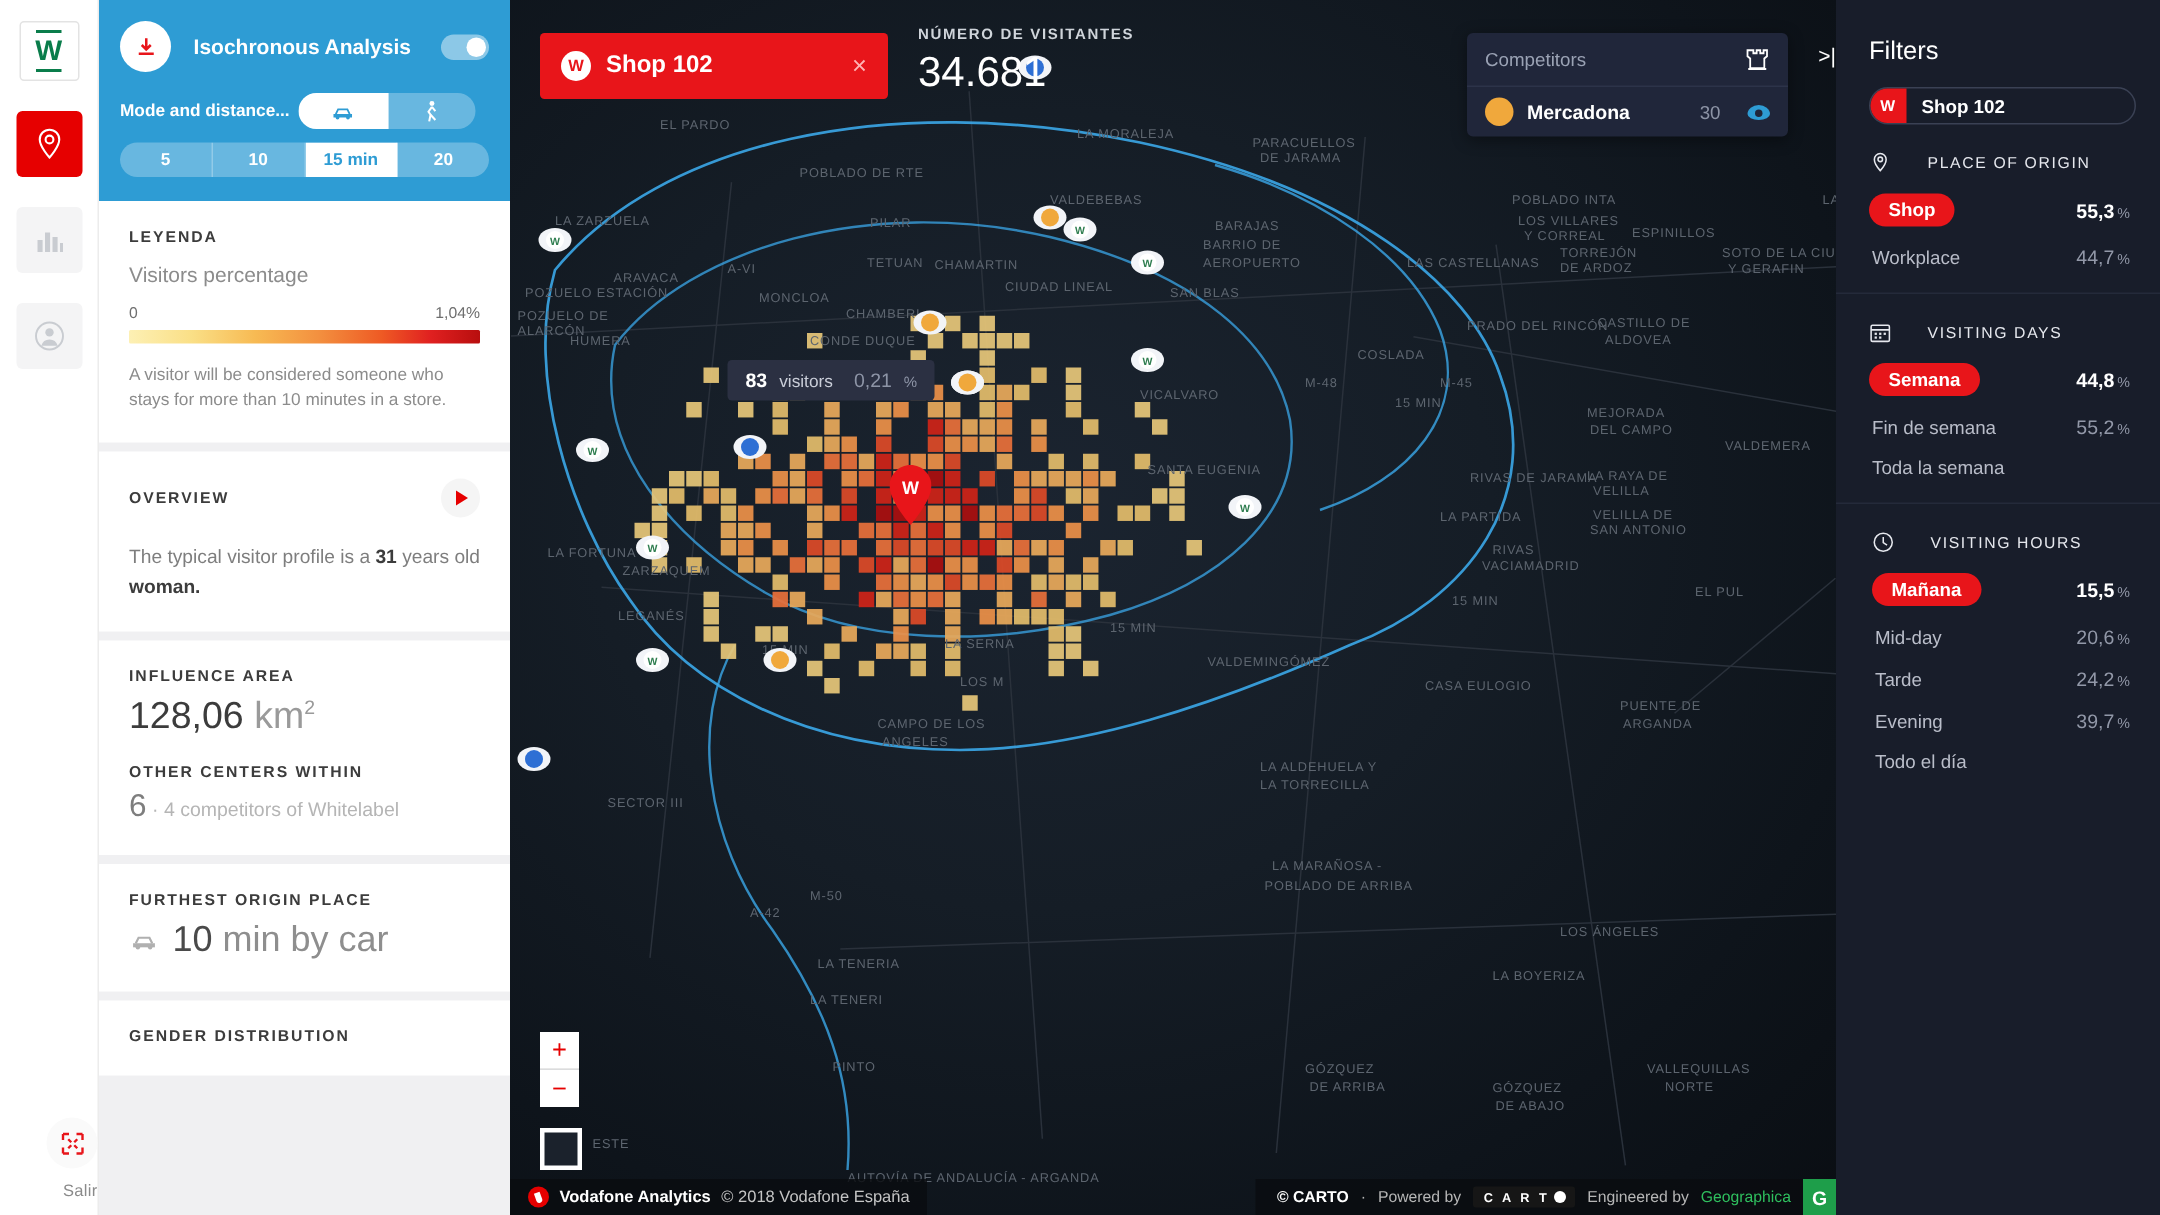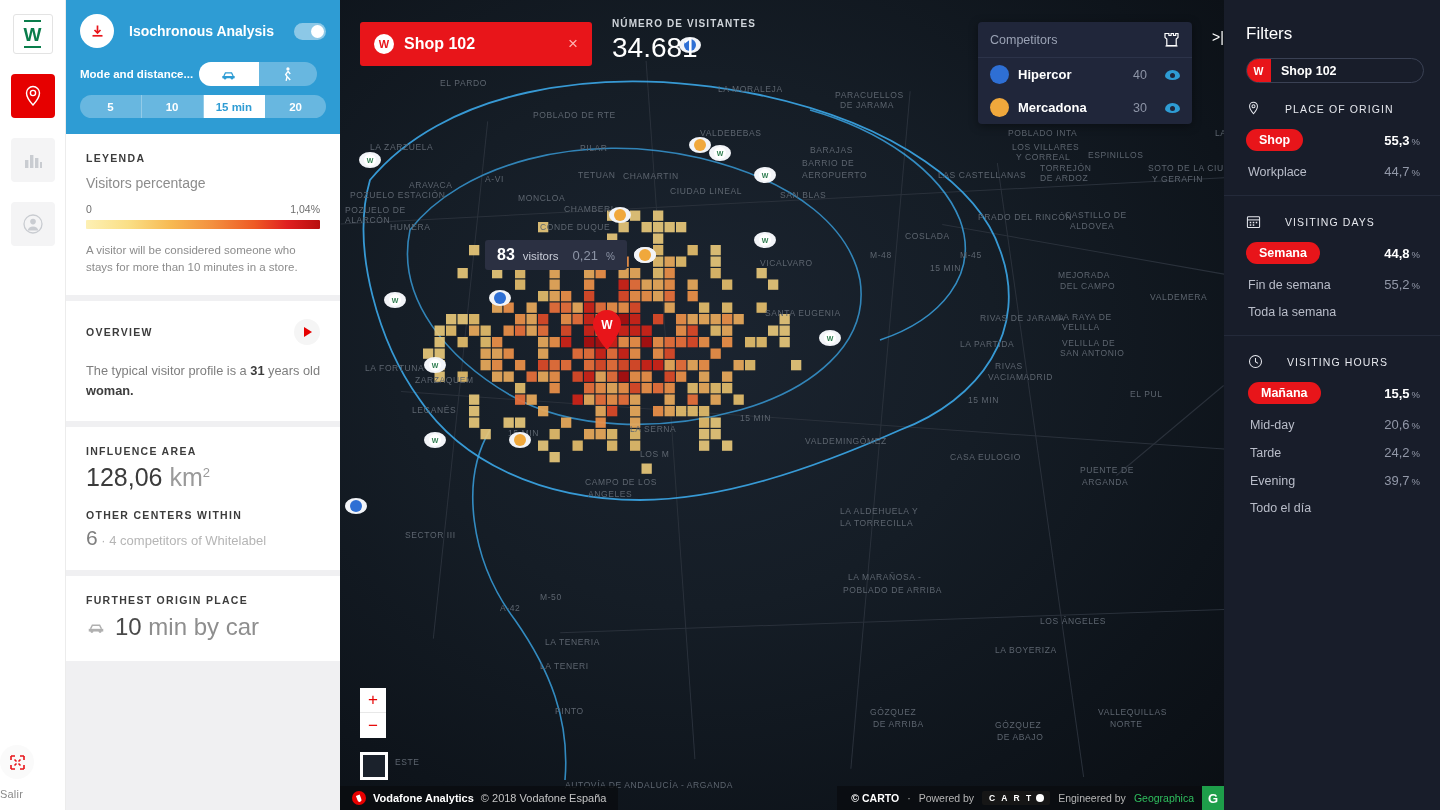--- a/index.html
+++ b/index.html
@@ -32,21 +32,21 @@
   .rail-logo .wbar:after { bottom: -4px; }
   .rail-btn {
     width: 44px; height: 44px; margin-top: 20px; border-radius: 4px;
     display: flex; align-items: center; justify-content: center;
     background: #f4f4f5; cursor: pointer;
   }
   .rail-btn.active { background: #e60000; }
   .rail-btn:first-of-type { margin-top: 34px; }
   .rail-bottom {
     position: absolute; bottom: 10px; left: 0; right: 0;
-    display: flex; flex-direction: column; align-items: flex-start;
+    display: flex; flex-direction: column; align-items: flex-end;
   }
   .rail-exit-circle {
     width: 34px; height: 34px; border-radius: 50%; background: #fafafa;
     display: flex; align-items: center; justify-content: center;
   }
   .rail-exit-label { font-size: 11px; color: #8a8a8a; margin-top: 9px; letter-spacing: .2px;}
 
   
   .leftpanel {
     width: 274px; flex: 0 0 274px; height: 810px;
@@ -160,21 +160,21 @@
   .comp-av { width: 19px; height: 19px; border-radius: 50%; flex: 0 0 19px; }
   .comp-nm { color: #fff; font-size: 13px; font-weight: bold; flex: 1; }
   .comp-n { color: #8d94a6; font-size: 12.5px; margin-right: 9px; }
   .eye { width: 15px; height: 10px; border-radius: 50% 50% 50% 50% / 60% 60% 40% 40%; background: #2e9cd4; position: relative; }
   .eye:after { content:""; position:absolute; left:5px; top:3px; width:5px;height:5px;border-radius:50%;background:#20263a;}
 
   .tooltip {
     position: absolute; left: 145px; top: 240px; background: #2b3042; border-radius: 3px;
     padding: 6px 12px; z-index: 4; display: flex; align-items: baseline; gap: 8px;
   }
-  .tooltip .a { color: #fff; font-size: 16px; font-weight: bold; }
+  .tooltip .a { color: #fff; font-size: 13px; font-weight: bold; }
   .tooltip .b { color: #c9cdd8; font-size: 11.5px; }
   .tooltip .c { color: #8d94a6; font-size: 13px; margin-left: 6px;}
   .tooltip .d { color: #8d94a6; font-size: 10px; }
 
   .zoomctl { position: absolute; left: 20px; bottom: 72px; z-index: 4; }
   .zbtn {
     width: 26px; height: 25px; background: #fff; display: flex; align-items: center;
     justify-content: center; color: #e60000; font-size: 17px; cursor: pointer;
   }
   .zbtn.top { border-bottom: 1px solid #e8e8e8; }
@@ -370,20 +370,23 @@
           <svg width="20" height="14" viewBox="0 0 22 14">
             <path d="M3 9h16v3H3z" fill="#b0b0b0"></path>
             <path d="M5 9l2-4h8l2 4" fill="none" stroke="#b0b0b0" stroke-width="1.6"></path>
             <circle cx="6.5" cy="12" r="1.6" fill="#b0b0b0"></circle>
             <circle cx="15.5" cy="12" r="1.6" fill="#b0b0b0"></circle>
           </svg>
           <div class="txt"><b>10</b><span> min by car</span></div>
         </div>
       </div>
 
+      <div class="card">
+        <div class="card-title">GENDER DISTRIBUTION</div>
+      </div>
     </div>
   </div>
 
   <div class="map">
     <div class="map-bg"></div>
 
     <div class="road" style="left:0;top:200px;width:900px;height:1px;transform:rotate(-3deg);"></div>
     <div class="road" style="left:120px;top:120px;width:1px;height:520px;transform:rotate(6deg);"></div>
     <div class="road" style="left:330px;top:60px;width:1px;height:700px;transform:rotate(-4deg);"></div>
     <div class="road" style="left:540px;top:90px;width:1px;height:680px;transform:rotate(5deg);"></div>
@@ -667,25 +670,25 @@
         <div class="mlabel" style="left: 100px; top: 78px;">EL PARDO</div>
         <div class="mlabel" style="left: 30px; top: 142px;">LA ZARZUELA</div>
         <div class="mlabel" style="left: 193px; top: 110px;">POBLADO DE RTE</div>
         <div class="mlabel" style="left: 240px; top: 143px;">PILAR</div>
         <div class="mlabel" style="left: 69px; top: 180px;">ARAVACA</div>
         <div class="mlabel" style="left: 145px; top: 174px;">A-VI</div>
         <div class="mlabel" style="left: 238px; top: 170px;">TETUAN</div>
         <div class="mlabel" style="left: 283px; top: 171px;">CHAMARTIN</div>
         <div class="mlabel" style="left: 330px; top: 186px;">CIUDAD LINEAL</div>
         <div class="mlabel" style="left: 10px; top: 190px;">POZUELO ESTACIÓN</div>
-        <div class="mlabel" style="left: 178px; top: 193px;">MONCLOA</div>
+        <div class="mlabel" style="left: 166px; top: 193px;">MONCLOA</div>
         <div class="mlabel" style="left: 5px; top: 205px;">POZUELO DE</div>
         <div class="mlabel" style="left: 5px; top: 215px;">ALARCÓN</div>
         <div class="mlabel" style="left: 224px; top: 204px;">CHAMBERI</div>
-        <div class="mlabel" style="left: 50px; top: 222px;">HUMERA</div>
+        <div class="mlabel" style="left: 40px; top: 222px;">HUMERA</div>
         <div class="mlabel" style="left: 200px; top: 222px;">CONDE DUQUE</div>
         <div class="mlabel" style="left: 440px; top: 190px;">SAN BLAS</div>
         <div class="mlabel" style="left: 462px; top: 158px;">BARRIO DE</div>
         <div class="mlabel" style="left: 462px; top: 170px;">AEROPUERTO</div>
         <div class="mlabel" style="left: 378px; top: 84px;">LA MORALEJA</div>
         <div class="mlabel" style="left: 360px; top: 128px;">VALDEBEBAS</div>
         <div class="mlabel" style="left: 470px; top: 145px;">BARAJAS</div>
         <div class="mlabel" style="left: 495px; top: 90px;">PARACUELLOS</div>
         <div class="mlabel" style="left: 500px; top: 100px;">DE JARAMA</div>
         <div class="mlabel" style="left: 668px; top: 128px;">POBLADO INTA</div>
@@ -850,26 +853,20 @@
 
     <div class="competitors">
       <div class="comp-head">
         <div class="comp-head-t">Competitors</div>
         <svg width="17" height="17" viewBox="0 0 17 17">
           <path d="M3.5 2.5h2.4v2h2.2v-2h2.4v2h2.2v-2H15v4l-1.8 1.5v6.5H3.8V8L2 6.5v-4z" fill="none" stroke="#fff" stroke-width="1.2"></path>
           <path d="M2.5 15h12" stroke="#fff" stroke-width="1.2"></path>
         </svg>
       </div>
       <div class="comp-row">
-        <div class="comp-av" style="background:#2e6fd4"></div>
-        <div class="comp-nm">Hipercor</div>
-        <div class="comp-n">40</div>
-        <div class="eye"></div>
-      </div>
-      <div class="comp-row">
         <div class="comp-av" style="background:#f0a83c"></div>
         <div class="comp-nm">Mercadona</div>
         <div class="comp-n">30</div>
         <div class="eye"></div>
       </div>
     </div>
 
     <div class="tooltip">
       <span class="a">83</span>
       <span class="b">visitors</span>

